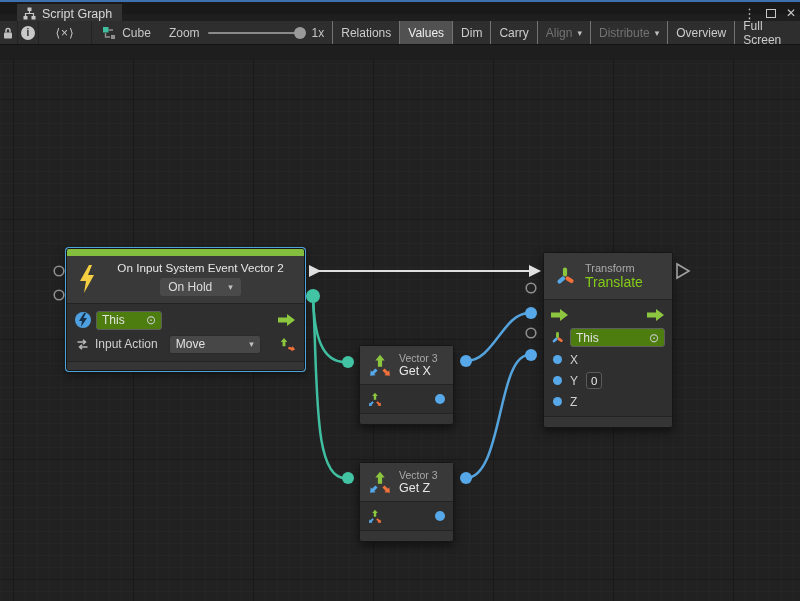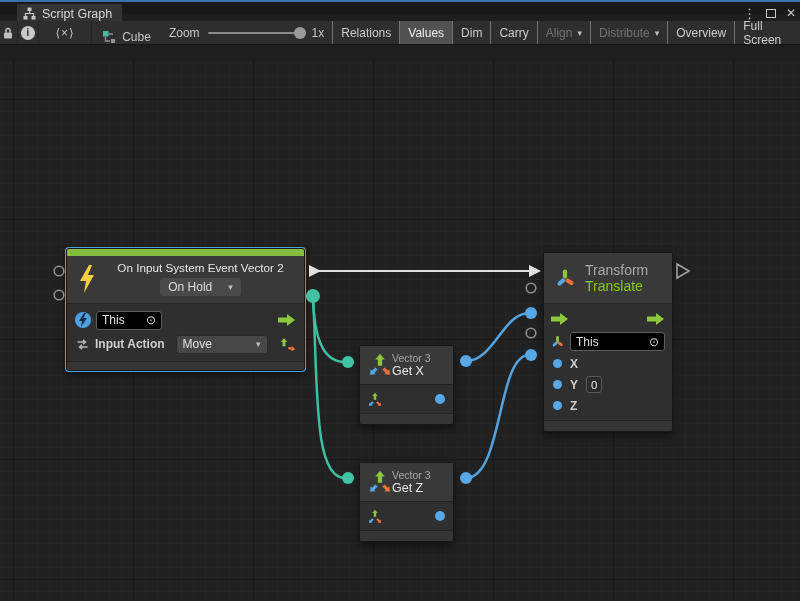--- a/index.html
+++ b/index.html
@@ -14,21 +14,21 @@
   .win-controls .menu-dots { font-size:13px; letter-spacing:0; }
   .win-controls .maxbox { width:10px; height:9px; border:1.5px solid #c8c8c8; display:inline-block; }
   .win-controls .close { font-size:12px; }
 
   
   .toolbar { position:absolute; top:21px; left:0; width:800px; height:24px; background:#2e2e2e; border-bottom:1px solid #141414; display:flex; align-items:stretch; font-size:12px; color:#c6c6c6; }
   .tcell { display:flex; align-items:center; justify-content:center; border-right:1px solid #232323; }
   .tcell.lock { width:22px; }
   .tcell.info { width:26px; }
   .tcell.edit { width:66px; letter-spacing:1px; color:#c4c4c4; }
-  .tgroup { display:flex; align-items:flex-end; gap:6px; padding:0 10px; }
+  .tgroup { display:flex; align-items:center; gap:6px; padding:0 10px; }
   .zoomgroup { display:flex; align-items:center; gap:8px; padding:0 8px; }
   .slider-track { position:relative; width:96px; height:2px; background:#8a8a8a; border-radius:1px; }
   .slider-handle { position:absolute; top:-5px; left:86px; width:12px; height:12px; border-radius:50%; background:#9a9a9a; }
   .tspacer { flex:1; }
   .tbtn { display:flex; align-items:center; gap:5px; padding:0 8px; border-left:1px solid #737373; color:#cccccc; cursor:default; }
   .tbtn.active { background:#515151; color:#eeeeee;text-align:right; }
   .tbtn.disabled { color:#737373; }
   .info-circle { width:14px; height:14px; border-radius:50%; background:#c9c9c9; color:#2b2b2b; font-size:10px; font-weight:bold; display:flex; align-items:center; justify-content:center; }
 
   
@@ -42,57 +42,57 @@
     background-position:13px 39px, 13px 39px, 1px 3px, 1px 3px;
     padding-left:32px;
   }
   .edges { position:absolute; inset:0; width:800px; height:556px; pointer-events:none; z-index:4; }
 
   
   .node { position:absolute; background:#2f2f2f; border:1px solid #161616; border-radius:3px; box-shadow:0 4px 10px rgba(0,0,0,0.5); z-index:2; color:#d6d6d6; font-size:12px; }
   .node-footer { height:9px; background:#353535; border-top:1px solid #232323; border-radius:0 0 2px 2px; }
   .hdr { background:#393939; border-bottom:1px solid #232323; }
   .dot { width:9px; height:9px; border-radius:50%; background:#56a8e8; flex:none; }
-  .field { display:flex; align-items:center; justify-content:space-between; background:#000000; border:1px solid #5e5e5e; border-radius:3px; height:19px; padding:0 5px; color:#e2e2e2; }
+  .field { display:flex; align-items:center; justify-content:space-between; background:#4d7c0f; border:1px solid #5e5e5e; border-radius:3px; height:19px; padding:0 5px; color:#e2e2e2; }
   .picker { color:#cfcfcf; font-size:12px; line-height:1; }
   .select { display:flex; align-items:center; justify-content:space-between; background:#474747; border:1px solid #2b2b2b; border-radius:3px; height:19px; padding:0 6px; color:#e2e2e2; }
   .arrow-down { font-size:9px; color:#c0c0c0; }
 
   
   .node.event { left:66px; top:188px; width:239px; box-shadow:0 0 0 1px #4ea2d9, 0 4px 10px rgba(0,0,0,0.5); }
   .accent-bar { height:7px; background:#84be3f; border-radius:2px 2px 0 0; }
   .ev-header { display:flex; align-items:center; gap:8px; padding:5px 8px 7px 10px; }
   .ev-headtext { flex:1; display:flex; flex-direction:column; align-items:center; }
   .ev-title { color:#e6e6e6; font-size:11.7px; white-space:nowrap; }
   .chip { margin-top:4px; display:flex; align-items:center; gap:16px; background:#4a4a4a; border-radius:3px; padding:2px 8px; color:#dddddd; }
   .ev-rows { padding:4px 8px 5px; }
   .port-row { display:flex; align-items:center; height:24px; gap:5px; }
   .icon-circle { width:16px; height:16px; border-radius:50%; background:#4fa0e0; display:flex; align-items:center; justify-content:center; flex:none; }
   .ev-field { width:66px; }
-  .row-label { color:#d0d0d0; white-space:nowrap;font-weight:bold; }
+  .row-label { color:#d0d0d0; white-space:nowrap; }
   .ml-auto { margin-left:auto; }
   .ev-select { width:92px; margin-left:6px; }
 
   
   .node.translate { left:543px; top:192px; width:130px; }
   .t-header { display:flex; align-items:center; gap:9px; padding:9px 8px 9px 10px; }
-  .t-cat { font-size:14px; color:#a9a9a9; }
+  .t-cat { font-size:11px; color:#a9a9a9; }
   .t-title { font-size:14px; color:#84cc16; }
   .t-rows { padding:3px 7px 4px; }
   .flow-row { display:flex; align-items:center; justify-content:space-between; height:23px; }
   .this-row { display:flex; align-items:center; gap:6px; height:23px; }
   .this-row .field { flex:1; }
   .xyz-row { display:flex; align-items:center; gap:8px; height:21px; padding-left:2px; }
   .valbox { min-width:15px; height:17px; background:#2a2a2a; border:1px solid #5a5a5a; border-radius:3px; display:flex; align-items:center; justify-content:center; padding:0 4px; font-size:11.5px; color:#e8e8e8; }
 
   
   .node.getter { left:359px; width:95px; }
   .node.getx { top:285px; }
   .node.getz { top:402px; }
-  .v-header { display:flex; padding:6px 6px 6px 8px; }
+  .v-header { display:flex; align-items:center; gap:7px; padding:6px 6px 6px 8px; }
   .v-cat { font-size:10.5px; color:#a9a9a9; white-space:nowrap; }
   .v-title { font-size:12.5px; color:#e8e8e8; white-space:nowrap; }
   .v-row { display:flex; align-items:center; justify-content:space-between; height:28px; padding:0 8px; }
   .v-footer { height:11px; background:#353535; border-top:1px solid #232323; border-radius:0 0 2px 2px; }
 </style>
 </head>
 <body>
 
 <svg width="0" height="0" style="position:absolute">
   <defs>

